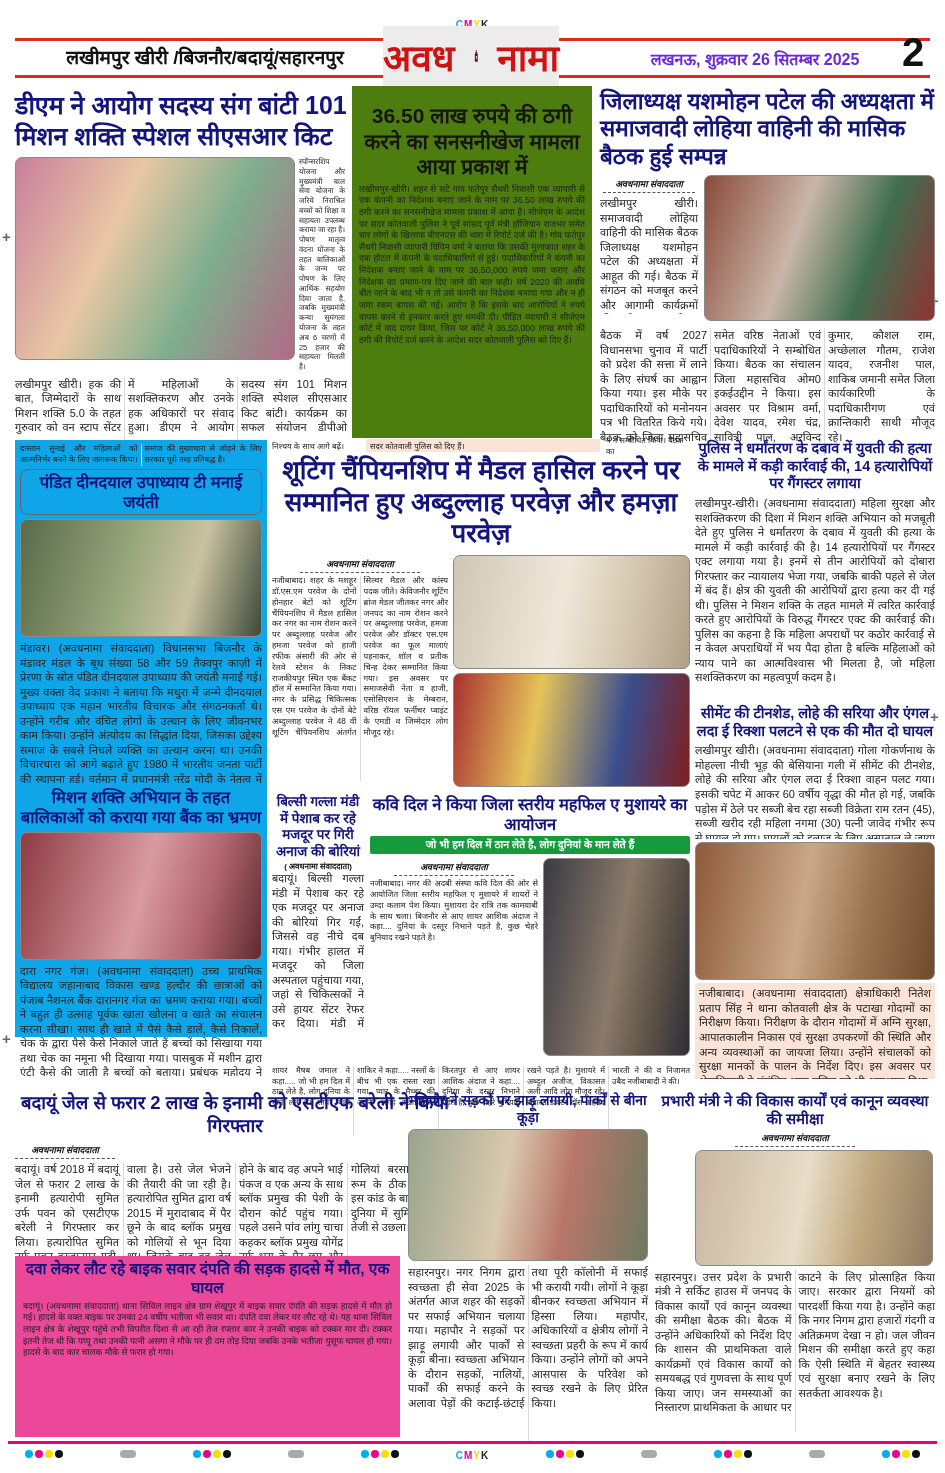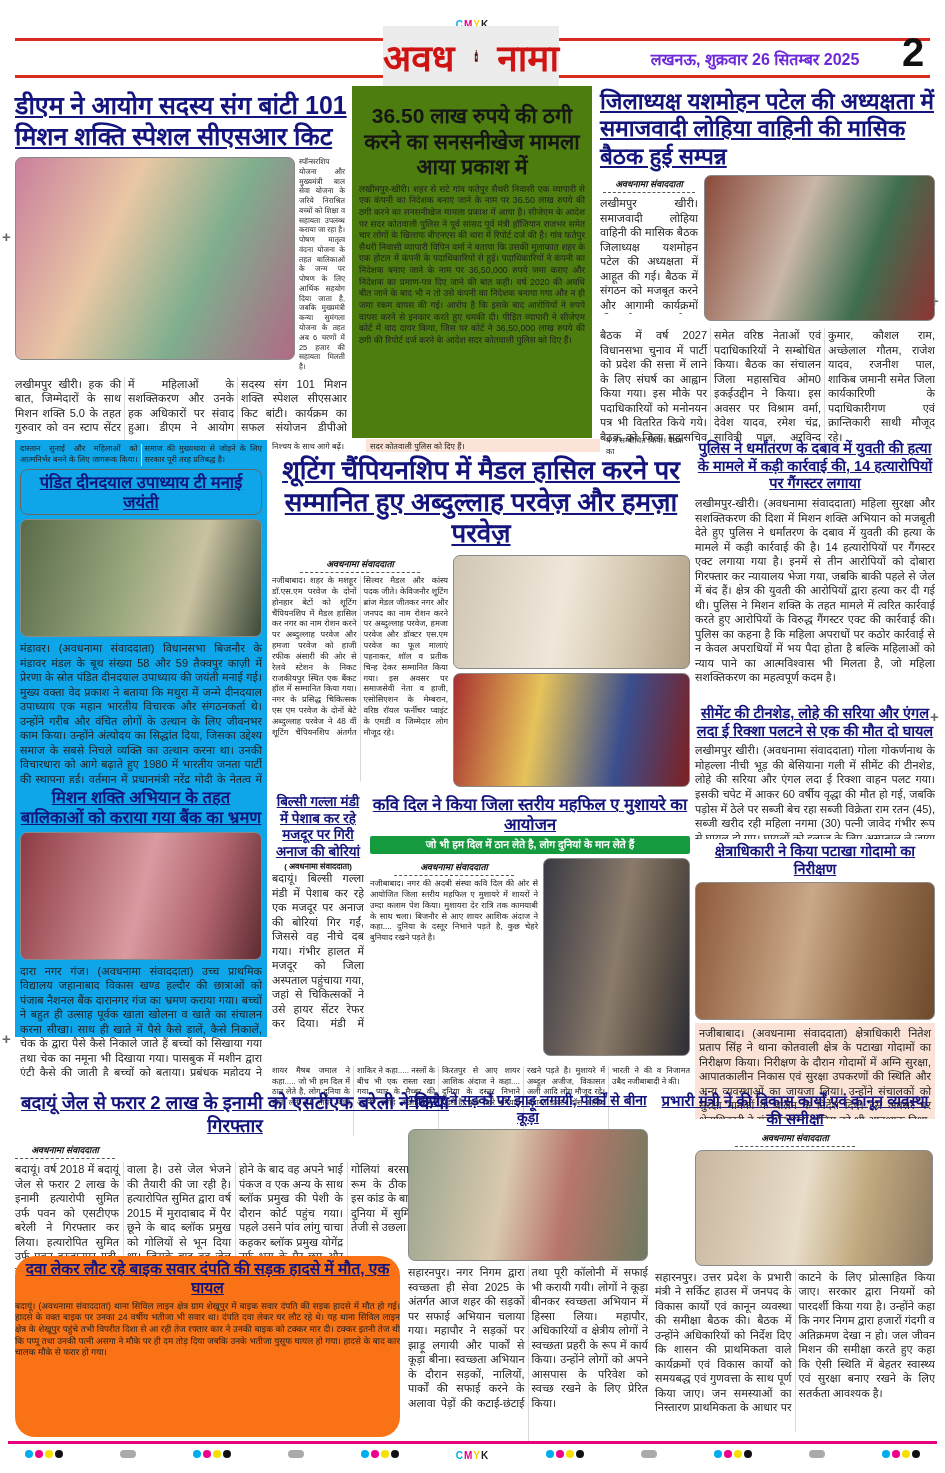--- a/index.html
+++ b/index.html
@@ -1,19 +1,19 @@
 <!DOCTYPE html>
 <html><head>
 <meta charset="utf-8">
 <style>
   html,body{margin:0;padding:0;background:#f2f2f2;}
   .page{position:relative;width:945px;height:1473px;background:#ffffff;
         font-family:"Liberation Sans","DejaVu Sans",sans-serif;overflow:hidden;color:#1c1c1c;}
   .abs{position:absolute;}
-  .hl{color:#14147d;font-weight:bold;line-height:1.22;text-decoration:underline;}
+  .hl{color:#14147d;font-weight:bold;line-height:1.22;}
   .hl-black{color:#161616;font-weight:bold;line-height:1.22;}
   .body-text{font-size:11px;line-height:1.32;text-align:justify;color:#222;}
   .byline{font-size:9px;font-weight:bold;font-style:italic;text-align:center;
           border-bottom:1px dashed #555;padding-bottom:2px;margin:2px auto 3px;color:#111;}
   .photo{border:1px solid #8a8a8a;border-radius:7px;box-sizing:border-box;}
   .cols2{column-count:2;column-gap:7px;column-rule:1px solid #d8d8d8;}
   .cols3{column-count:3;column-gap:7px;column-rule:1px solid #d8d8d8;}
   .cols4{column-count:4;column-gap:8px;column-rule:1px solid #d8d8d8;}
   .cols5{column-count:5;column-gap:7px;column-rule:1px solid #d8d8d8;}
   .redline{background:#d92b20;height:3px;}
@@ -38,20 +38,21 @@
   <span class="abs regmark" style="left:2px;top:1030px;">+</span>
   <span class="abs regmark" style="left:930px;top:292px;">+</span>
   <span class="abs regmark" style="left:930px;top:708px;">+</span>
 
   <div class="abs cmyk" style="left:0;right:0;top:14px;text-align:center;">
     <b class="let-c">C</b><b class="let-m">M</b><b class="let-y">Y</b><b class="let-k">K</b>
   </div>
 
   <div class="abs redline" style="left:15px;top:38px;width:915px;"></div>
   <div class="abs redline" style="left:15px;top:75px;width:915px;"></div>
+  <div class="abs" style="left:40px;top:44px;width:330px;font-size:19px;font-weight:bold;text-align:center;color:#111;">लखीमपुर खीरी /बिजनौर/बदायूं/सहारनपुर</div>
   <div class="abs" style="left:383px;top:26px;width:176px;height:60px;background:#ececec;display:flex;align-items:center;justify-content:center;gap:19px;">
     <span style="font-size:37px;font-weight:bold;color:#ce1312;">अवध</span>
     <svg width="16" height="44" viewBox="0 0 16 44">
       <circle cx="8" cy="3" r="2" fill="#5a1414"></circle>
       <polygon points="8,4 3,14 13,14" fill="#5a1414"></polygon>
       <rect x="3" y="14" width="10" height="28" rx="2" fill="#5a1414"></rect>
       <rect x="6.5" y="22" width="3" height="10" fill="#ffffff"></rect>
     </svg>
     <span style="font-size:37px;font-weight:bold;color:#ce1312;">नामा</span>
   </div>
@@ -146,35 +147,34 @@
   <div class="abs" style="left:695px;top:440px;width:240px;height:650px;">
     <div>
       <div class="hl" style="font-size:14.5px;text-align:center;">पुलिस ने धर्मांतरण के दबाव में युवती की हत्या के मामले में कड़ी कार्रवाई की, 14 हत्यारोपियों पर गैंगस्टर लगाया</div>
       <div class="body-text" style="margin-top:3px;height:205px;overflow:hidden;">लखीमपुर-खीरी। (अवधनामा संवाददाता) महिला सुरक्षा और सशक्तिकरण की दिशा में मिशन शक्ति अभियान को मजबूती देते हुए पुलिस ने धर्मांतरण के दबाव में युवती की हत्या के मामले में कड़ी कार्रवाई की है। 14 हत्यारोपियों पर गैंगस्टर एक्ट लगाया गया है। इनमें से तीन आरोपियों को दोबारा गिरफ्तार कर न्यायालय भेजा गया, जबकि बाकी पहले से जेल में बंद हैं। क्षेत्र की युवती की आरोपियों द्वारा हत्या कर दी गई थी। पुलिस ने मिशन शक्ति के तहत मामले में त्वरित कार्रवाई करते हुए आरोपियों के विरुद्ध गैंगस्टर एक्ट की कार्रवाई की। पुलिस का कहना है कि महिला अपराधों पर कठोर कार्रवाई से न केवल अपराधियों में भय पैदा होता है बल्कि महिलाओं को न्याय पाने का आत्मविश्वास भी मिलता है, जो महिला सशक्तिकरण का महत्वपूर्ण कदम है।</div>
     </div>
     <div>
       <div class="hl" style="font-size:14.5px;text-align:center;margin-top:4px;">सीमेंट की टीनशेड, लोहे की सरिया और एंगल लदा ई रिक्शा पलटने से एक की मौत दो घायल</div>
       <div class="body-text" style="margin-top:3px;height:96px;overflow:hidden;">लखीमपुर खीरी। (अवधनामा संवाददाता) गोला गोकर्णनाथ के मोहल्ला नीची भूड़ की बेसियाना गली में सीमेंट की टीनशेड, लोहे की सरिया और एंगल लदा ई रिक्शा वाहन पलट गया। इसकी चपेट में आकर 60 वर्षीय वृद्धा की मौत हो गई, जबकि पड़ोस में ठेले पर सब्जी बेच रहा सब्जी विक्रेता राम रतन (45), सब्जी खरीद रही महिला नगमा (30) पत्नी जावेद गंभीर रूप से घायल हो गए। घायलों को इलाज के लिए अस्पताल ले जाया गया है।</div>
     </div>
     <div>
-      <div class="hl" style="font-size:14.5px;text-align:center;margin-top:4px;">क्षेत्राधिकारी ने किया पटाखा गोदामो का निरीक्षण</div>
       <div class="photo" style="width:100%;height:138px;margin-top:3px;background:linear-gradient(100deg,#8e5a3a,#c9a888 45%,#9a7450 70%,#6e4a2e);"></div>
       <div class="body-text" style="margin-top:3px;height:96px;overflow:hidden;background:#fbe3d7;padding:3px 4px;box-sizing:border-box;">नजीबाबाद। (अवधनामा संवाददाता) क्षेत्राधिकारी नितेश प्रताप सिंह ने थाना कोतवाली क्षेत्र के पटाखा गोदामों का निरीक्षण किया। निरीक्षण के दौरान गोदामों में अग्नि सुरक्षा, आपातकालीन निकास एवं सुरक्षा उपकरणों की स्थिति और अन्य व्यवस्थाओं का जायजा लिया। उन्होंने संचालकों को सुरक्षा मानकों के पालन के निर्देश दिए। इस अवसर पर क्षेत्राधिकारी ने संबंधित थाना पुलिस को भी आवश्यक दिशा-निर्देश दिए। इस दौरान थाना प्रभारी एवं पुलिस बल मौजूद रहा।</div>
     </div>
   </div>
 
   <div class="abs" style="left:15px;top:1092px;width:440px;height:160px;">
     <div class="hl" style="font-size:18.5px;text-align:center;">बदायूं जेल से फरार 2 लाख के इनामी को एसटीएफ बरेली ने किया गिरफ्तार</div>
     <div style="margin-top:4px;">
       <div class="byline" style="width:100px;float:left;margin-right:6px;">अवधनामा संवाददाता</div>
       <div class="body-text cols4" style="height:122px;overflow:hidden;clear:both;">बदायूं। वर्ष 2018 में बदायूं जेल से फरार 2 लाख के इनामी हत्यारोपी सुमित उर्फ पवन को एसटीएफ बरेली ने गिरफ्तार कर लिया। हत्यारोपित सुमित उर्फ पवन हरजानपुर गढ़ी, जनपद बुलंदशहर का रहने वाला है। उसे जेल भेजने की तैयारी की जा रही है। हत्यारोपित सुमित द्वारा वर्ष 2015 में मुरादाबाद में पैर छूने के बाद ब्लॉक प्रमुख को गोलियों से भून दिया था। जिसके बाद वह जेल से फरार हो गया था। फरार होने के बाद वह अपने भाई पंकज व एक अन्य के साथ ब्लॉक प्रमुख की पेशी के दौरान कोर्ट पहुंच गया। पहले उसने पांव लांगु चाचा कहकर ब्लॉक प्रमुख योगेंद्र उर्फ भूरा के पैर छुए और फिर उस पर ताबड़तोड़ गोलियां बरसा दीं। कोर्ट रूम के ठीक सामने हुए इस कांड के बाद क्राइम की दुनिया में सुमित का नाम तेजी से उछला।</div>
     </div>
   </div>
 
-  <div class="abs" style="left:15px;top:1256px;width:385px;height:181px;background:#f97316;padding:4px 0;box-sizing:border-box;border-radius:20px;">
+  <div class="abs" style="left:15px;top:1256px;width:385px;height:181px;background:#ec4899;padding:4px 8px;box-sizing:border-box;">
     <div class="hl" style="font-size:15.5px;text-align:center;">दवा लेकर लौट रहे बाइक सवार दंपति की सड़क हादसे में मौत, एक घायल</div>
     <div class="body-text" style="font-size:8.8px;margin-top:3px;height:135px;overflow:hidden;">बदायूं। (अवधनामा संवाददाता) थाना सिविल लाइन क्षेत्र ग्राम शेखूपुर में बाइक सवार दंपति की सड़क हादसे में मौत हो गई। हादसे के वक्त बाइक पर उनका 24 वर्षीय भतीजा भी सवार था। दंपति दवा लेकर घर लौट रहे थे। यह थाना सिविल लाइन क्षेत्र के शेखूपुर पहुंचे तभी विपरीत दिशा से आ रही तेज रफ्तार कार ने उनकी बाइक को टक्कर मार दी। टक्कर इतनी तेज थी कि पप्पू तथा उनकी पत्नी असगा ने मौके पर ही दम तोड़ दिया जबकि उनके भतीजा युसूफ घायल हो गया। हादसे के बाद कार चालक मौके से फरार हो गया।</div>
   </div>
 
   <div class="abs" style="left:408px;top:1092px;width:240px;height:345px;">
     <div class="hl" style="font-size:14px;text-align:center;">महापौर ने सड़कों पर झाड़ू लगायी, पार्कों से बीना कूड़ा</div>
     <div class="photo" style="width:100%;height:132px;margin-top:3px;background:linear-gradient(100deg,#9aa48e,#d9c9ae 40%,#b8766a 65%,#6e7a60);"></div>
     <div class="body-text cols2" style="margin-top:4px;height:178px;overflow:hidden;">सहारनपुर। नगर निगम द्वारा स्वच्छता ही सेवा 2025 के अंतर्गत आज शहर की सड़कों पर सफाई अभियान चलाया गया। महापौर ने सड़कों पर झाड़ू लगायी और पार्कों से कूड़ा बीना। स्वच्छता अभियान के दौरान सड़कों, नालियों, पार्कों की सफाई करने के अलावा पेड़ों की कटाई-छंटाई तथा पूरी कॉलोनी में सफाई भी करायी गयी। लोगों ने कूड़ा बीनकर स्वच्छता अभियान में हिस्सा लिया। महापौर, अधिकारियों व क्षेत्रीय लोगों ने स्वच्छता प्रहरी के रूप में कार्य किया। उन्होंने लोगों को अपने आसपास के परिवेश को स्वच्छ रखने के लिए प्रेरित किया।</div>
   </div>
 

